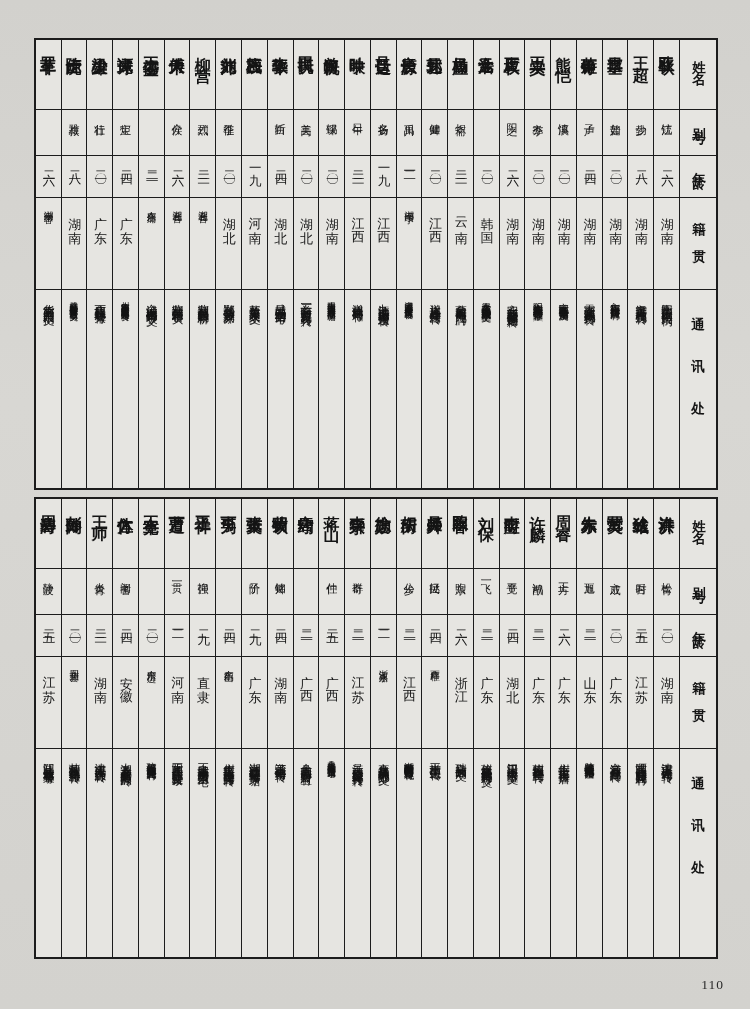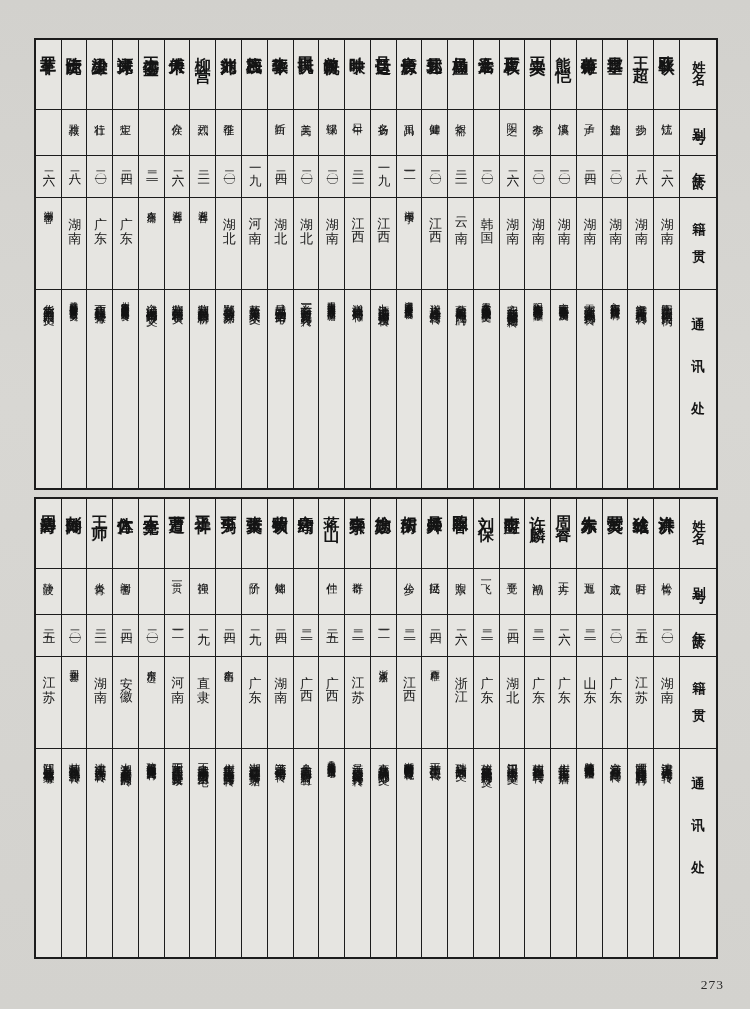--- a/index.html
+++ b/index.html
@@ -939,14 +939,14 @@
           <div class="vtxt ">二五</div>
         </div>
         <div class="cell c-native">
           <div class="vtxt ">江苏</div>
         </div>
         <div class="cell c-addr">
           <div class="vtxt ">江阴县后塍镇东巷春泉号</div>
         </div>
       </div>
     </div>
-  <div class="page-number">273</div>
+  <div class="page-number">110</div>
 </div>
 
 </body></html>

